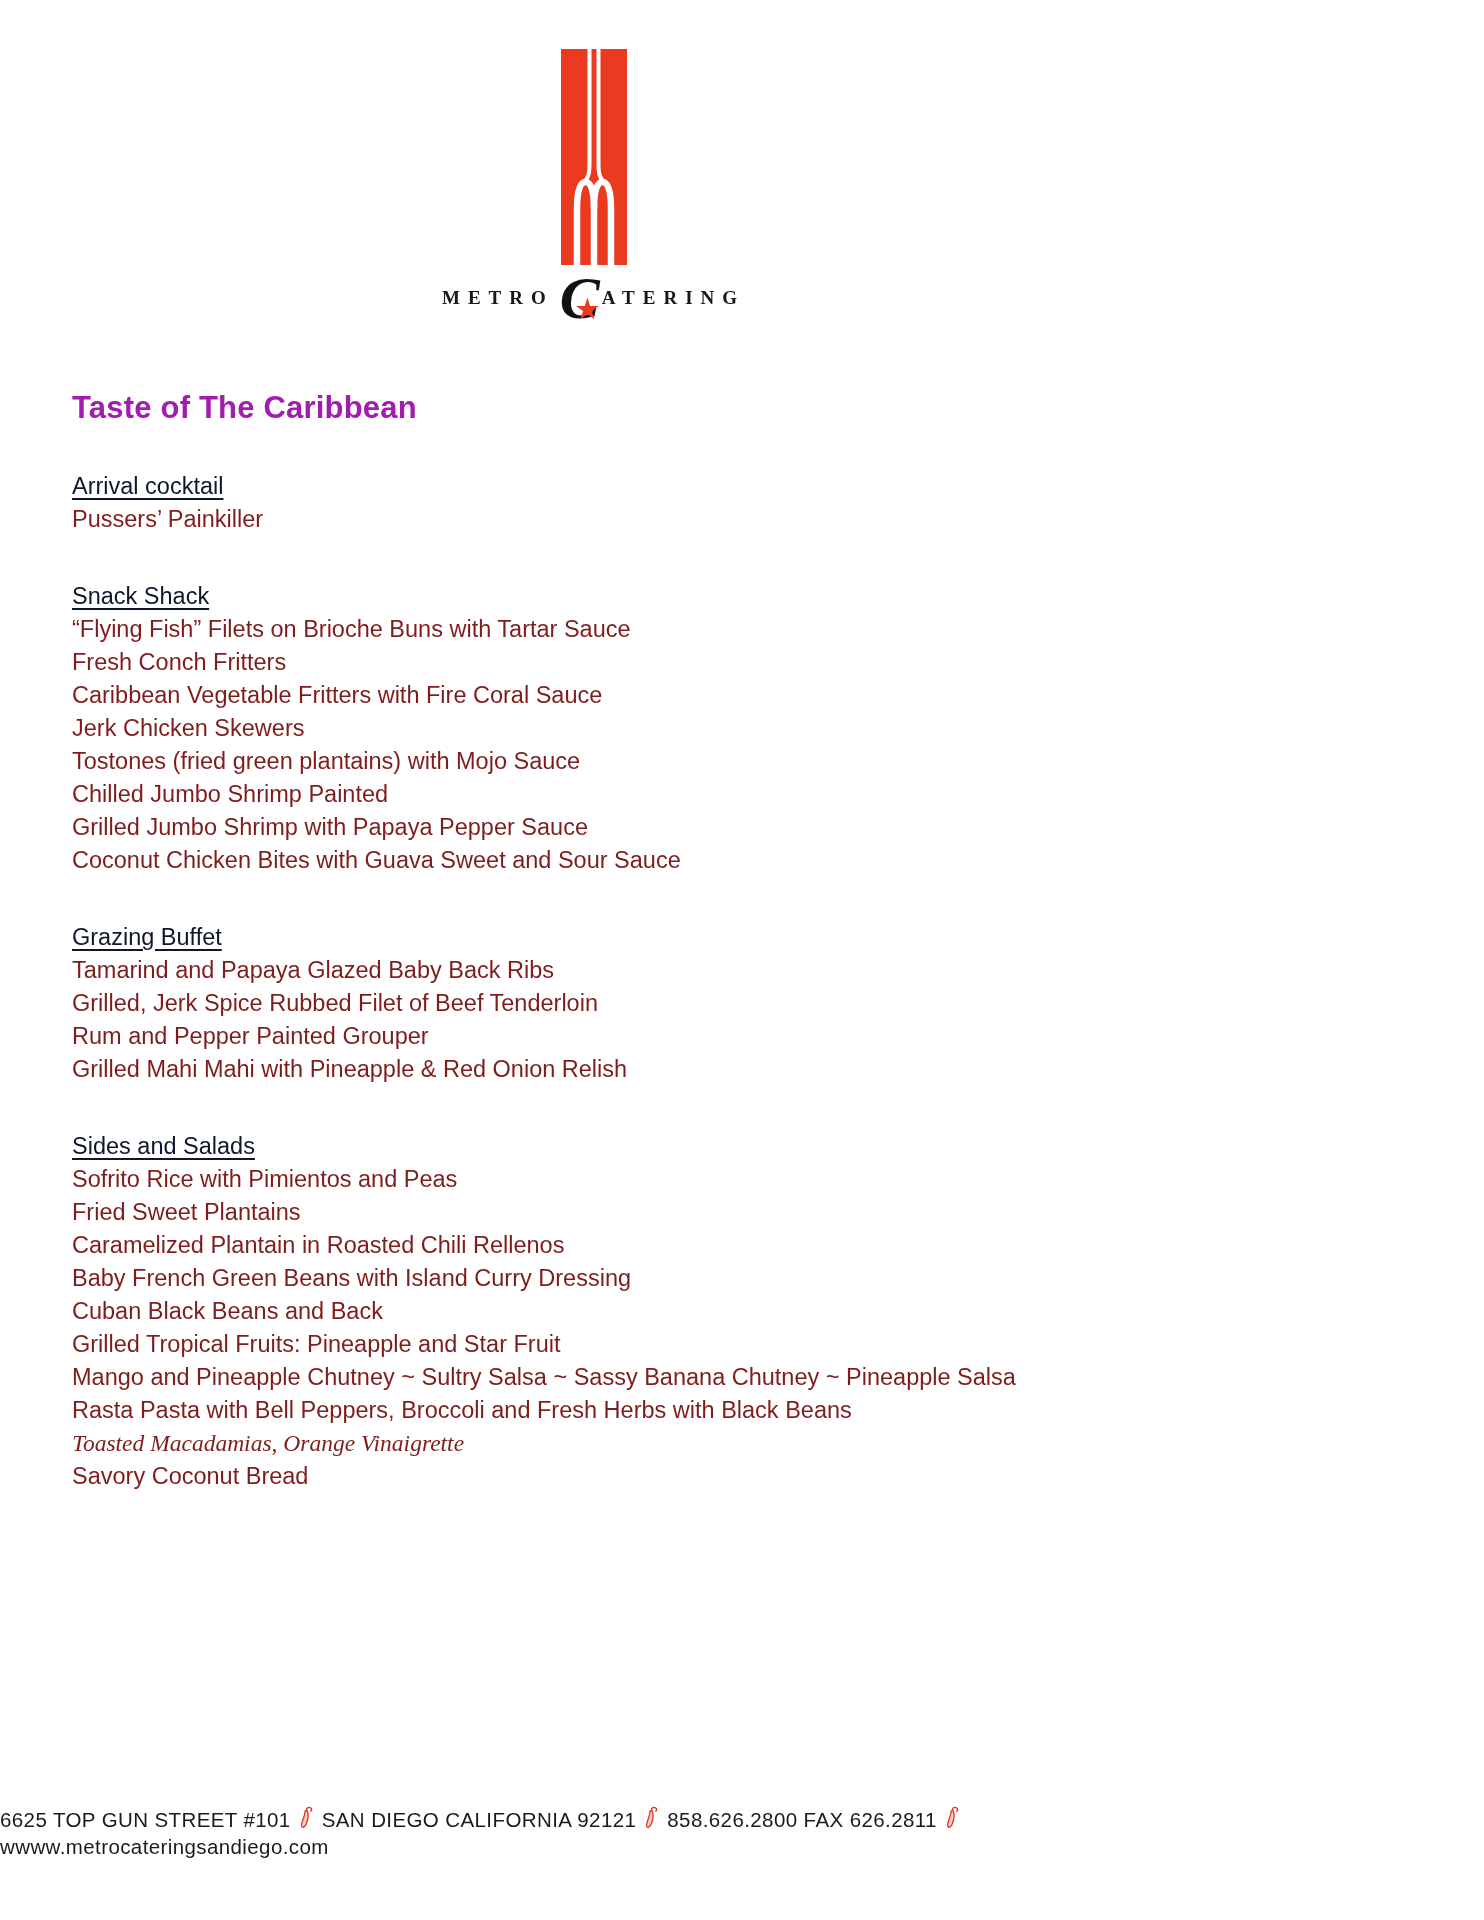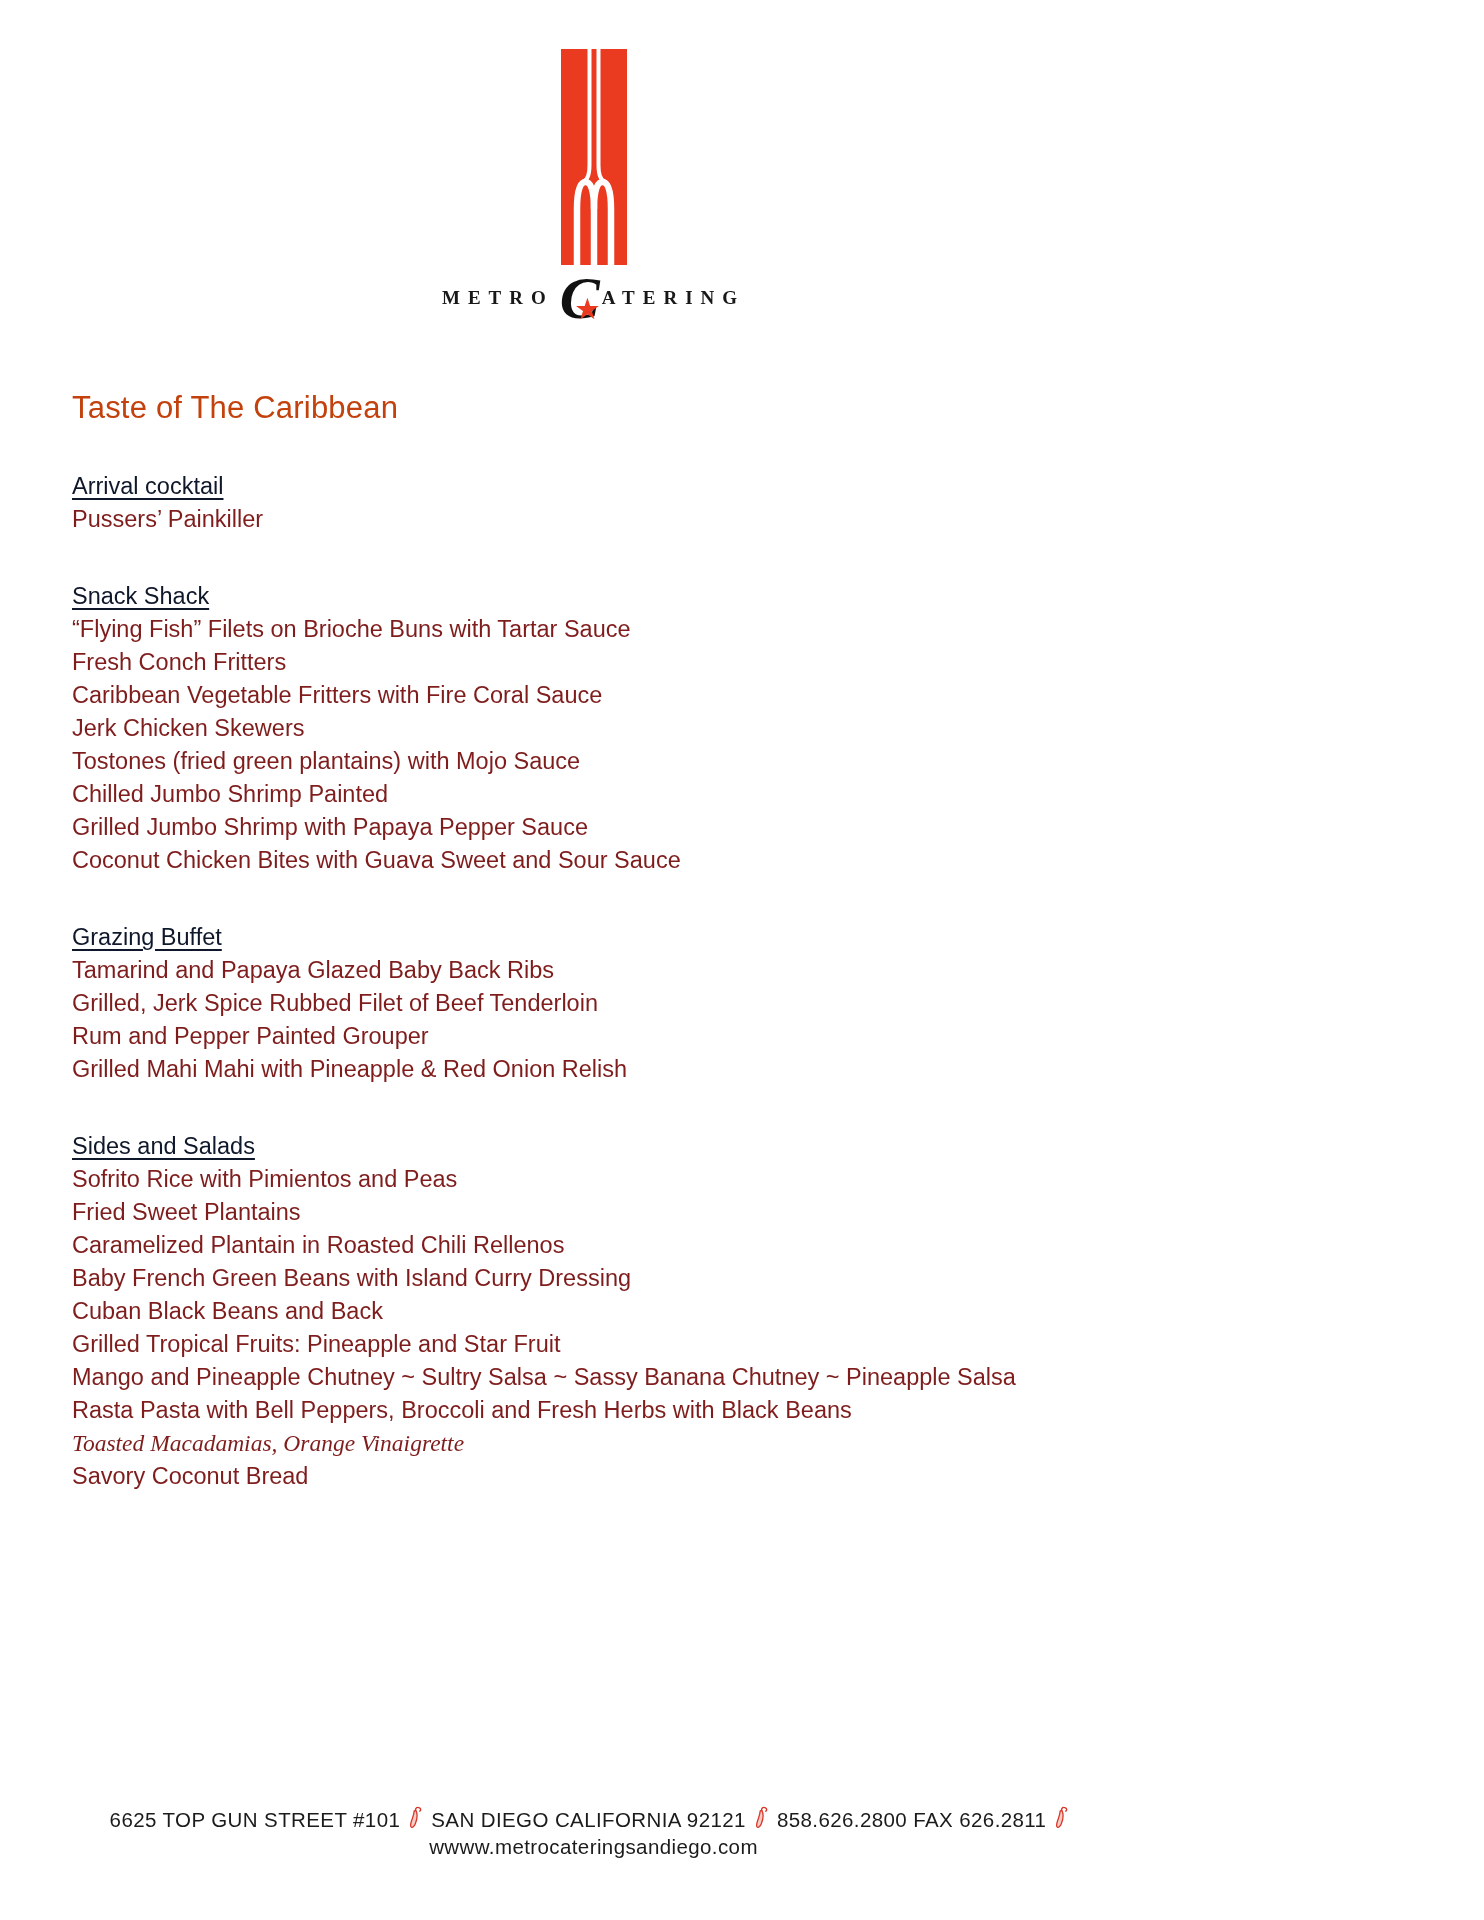--- a/index.html
+++ b/index.html
@@ -45,23 +45,23 @@
     letter-spacing:0;
     line-height:1;
   }
   
   .content{
     position:absolute;
     left:72px;right:72px;top:390px;
   }
   .page-title{
     font-size:31px;
-    font-weight:400;
+    font-weight:700;
     letter-spacing:0.2px;
-    color:#c2410c;
+    color:#a21caf;
     margin:0;
   }
   .section{margin-top:44px;}
   .section-heading{
     font-size:23.5px;
     line-height:33px;
     text-decoration:underline;
     text-decoration-thickness:2px;
     text-underline-offset:4px;
     color:#0f172a;
@@ -70,21 +70,21 @@
     font-size:23.5px;
     line-height:33px;
     color:#7f1d1d;
   }
   .menu-item.italic{font-style:italic;font-family:Liberation Serif, serif;}
   .section.gap-after-heading .menu-item:first-of-type{margin-top:11px;}
   
   .footer{
     position:absolute;
     left:0;right:0;top:1806px;
-    text-align:center;
+    text-align:left;
     font-size:20.5px;
     letter-spacing:0.4px;
     color:#1b1b1b;
   }
   .footer .seg{vertical-align:middle;}
   .footer .pepper{
     display:inline-block;
     vertical-align:middle;
     margin:0 9px 4px 9px;
   }

